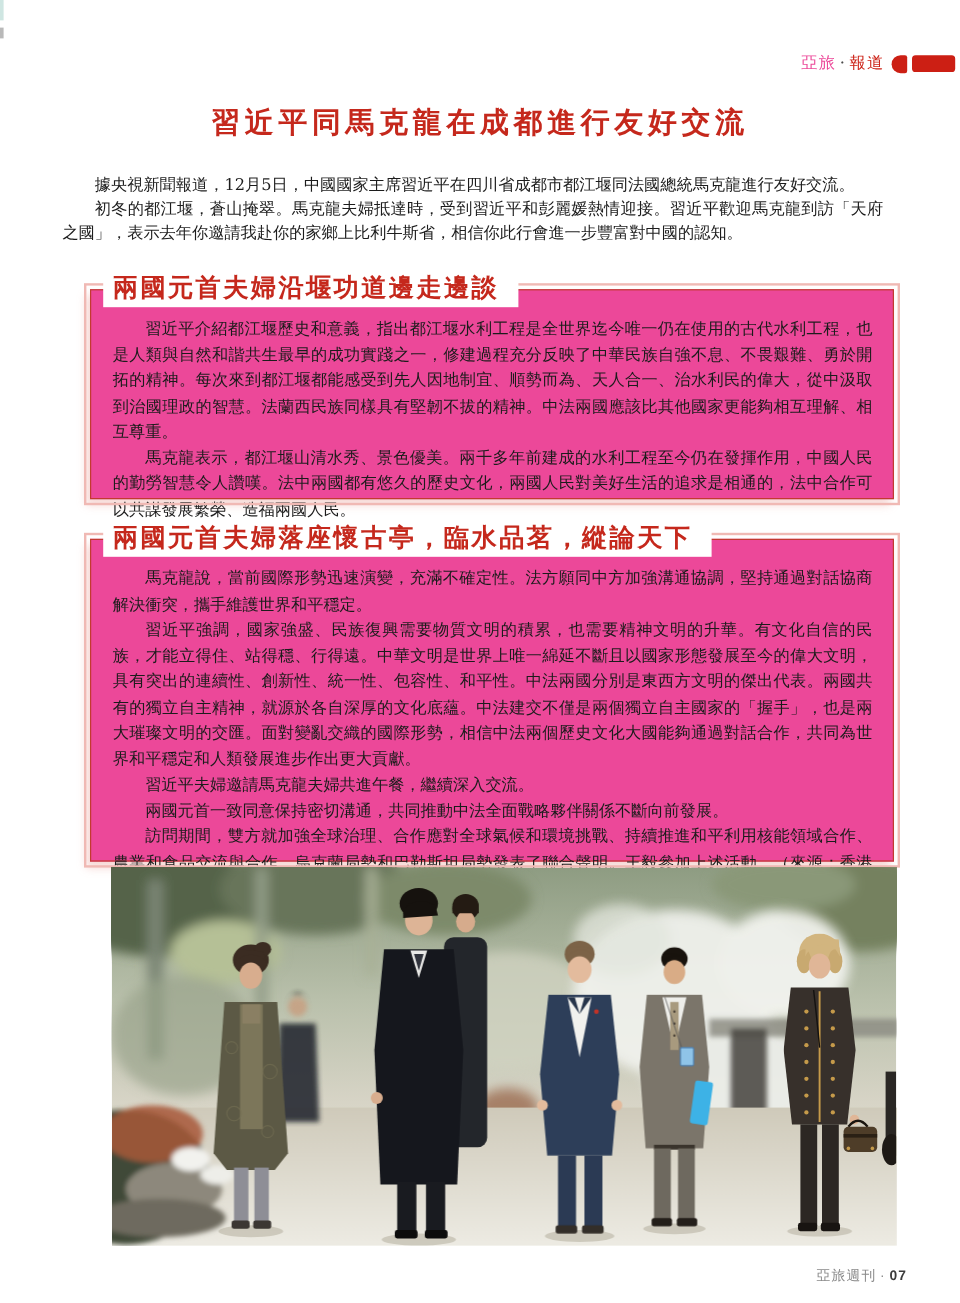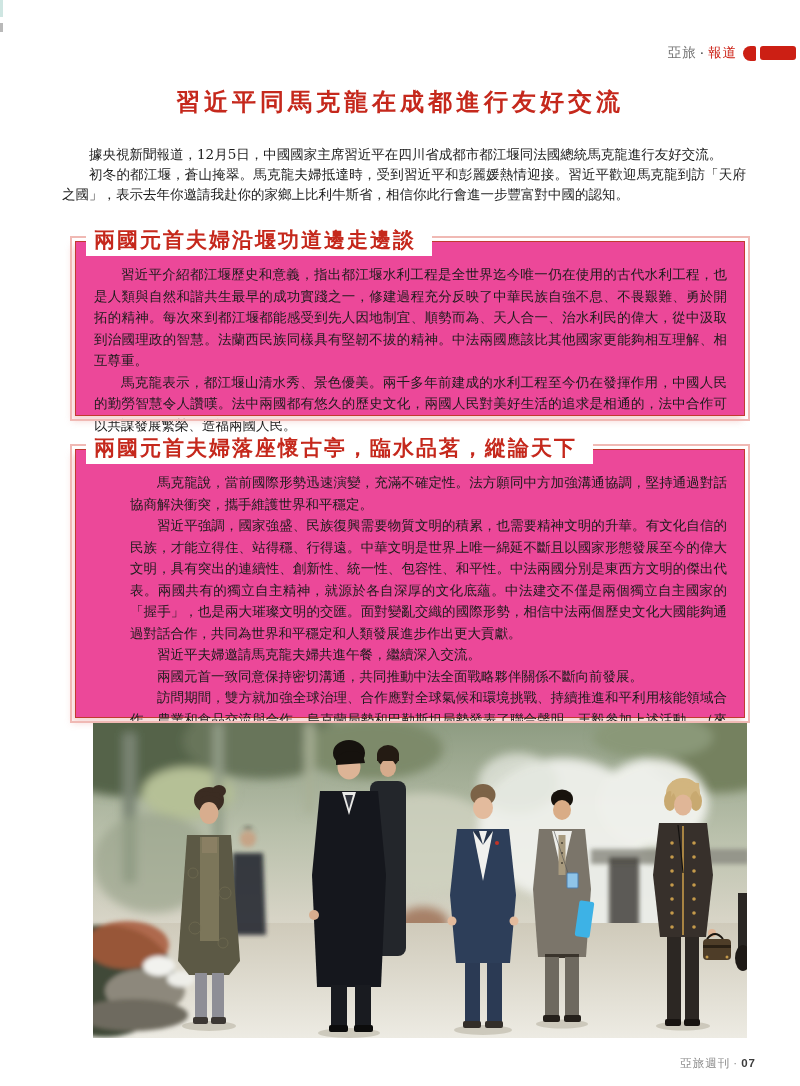--- a/index.html
+++ b/index.html
@@ -7,48 +7,48 @@
     position:relative;width:800px;height:1086px;margin:0 auto;background:#ffffff;
     font-family:"DejaVu Serif","Liberation Serif",serif;color:#1c1c1c;overflow:hidden;
   }
   
   .cropmark{position:absolute;left:0;width:3px;}
   .cropmark.cyan{top:0;height:17px;background:#cfe6e2;}
   .cropmark.gray{top:23px;height:9px;background:#b9b9b9;}
 
   
   .masthead{position:absolute;top:42px;right:2px;height:22px;display:flex;align-items:center;font-size:13.5px;letter-spacing:1px;}
-  .masthead .m-gray{color:#737373;}
+  .masthead .m-gray{color:#ec4899;}
   .masthead .m-dot{color:#4a4a4a;margin:0 3px;}
   .masthead .m-red{color:#cc2015;}
   .badge-half{display:inline-block;width:13px;height:15px;background:#cc1f14;border-radius:8px 2px 2px 8px / 8px 2px 2px 8px;margin-left:6px;}
   .badge-bar{display:inline-block;width:36px;height:14px;background:#cc1f14;border-radius:3px;margin-left:4px;margin-right:2px;}
 
   
   .title{
     position:absolute;top:86px;left:0;width:100%;margin:0;text-align:center;
     font-size:24px;font-weight:bold;color:#c5281c;letter-spacing:4px;white-space:nowrap;
   }
 
   
-  .intro{position:absolute;top:144px;left:62px;width:684px;}
+  .intro{position:absolute;top:144px;left:52px;width:684px;}
   .intro p{margin:0;font-size:13.5px;line-height:20px;text-indent:2em;text-align:justify;}
 
   
   .box{
     position:absolute;left:75px;width:670px;box-sizing:border-box;
     border:1.5px solid #c23a30;background:#ec4899;
     box-shadow:-3px 5px 7px rgba(232,150,142,.38);
   }
   .box::before{
     content:"";position:absolute;top:-6px;left:-6px;right:-6px;bottom:-6px;
     border:2px solid #f0b9b4;pointer-events:none;
   }
   .box1{top:241px;height:175px;}
-  .box2{top:449px;height:269px;padding-left:36px;}
+  .box2{top:449px;height:269px;}
   .box-title{
     position:absolute;top:-16px;left:10px;margin:0;background:#ffffff;
     padding:0 16px 2px 8px;font-size:21px;font-weight:bold;color:#c5281c;
     letter-spacing:2px;white-space:nowrap;z-index:2;
   }
   .box .body{padding:22px 17px 8px 18px;}
   .box .body p{margin:0;font-size:13.5px;line-height:21.5px;text-indent:2em;text-align:justify;}
 
   
   .photo{position:absolute;top:723px;left:93px;width:654px;height:315px;margin:0;overflow:hidden;}

